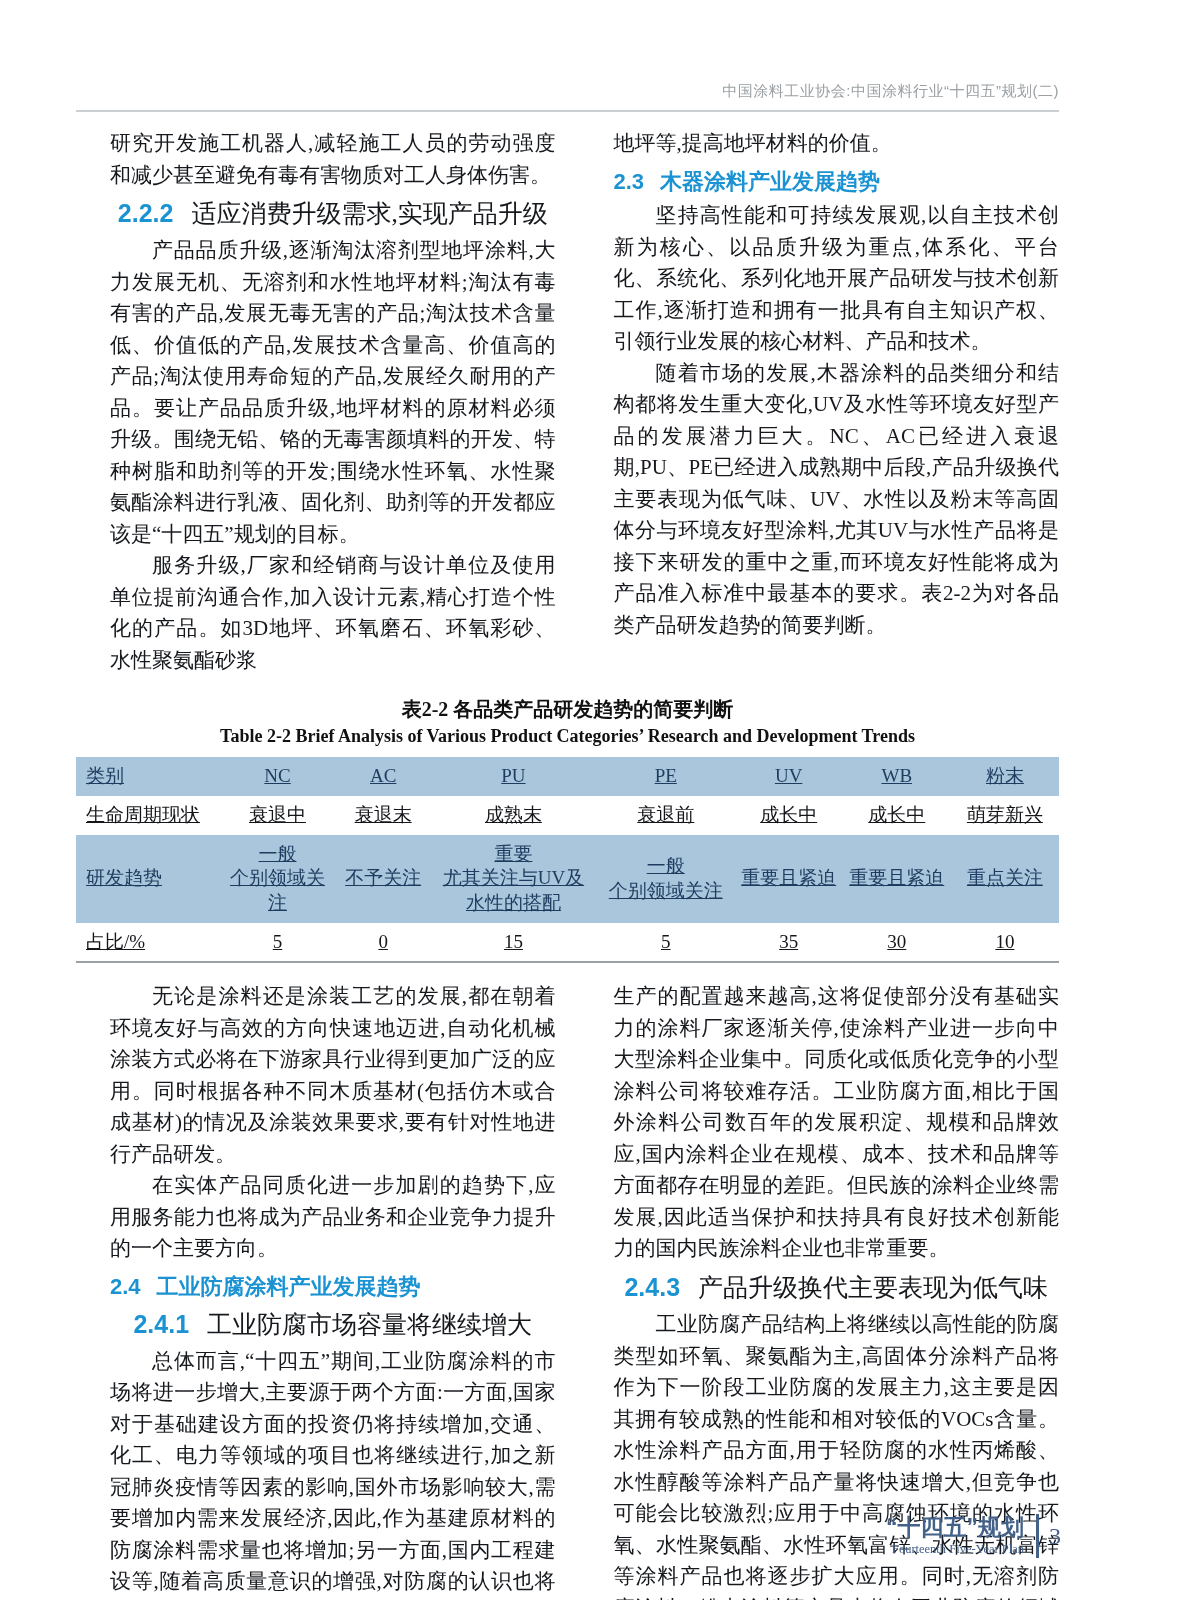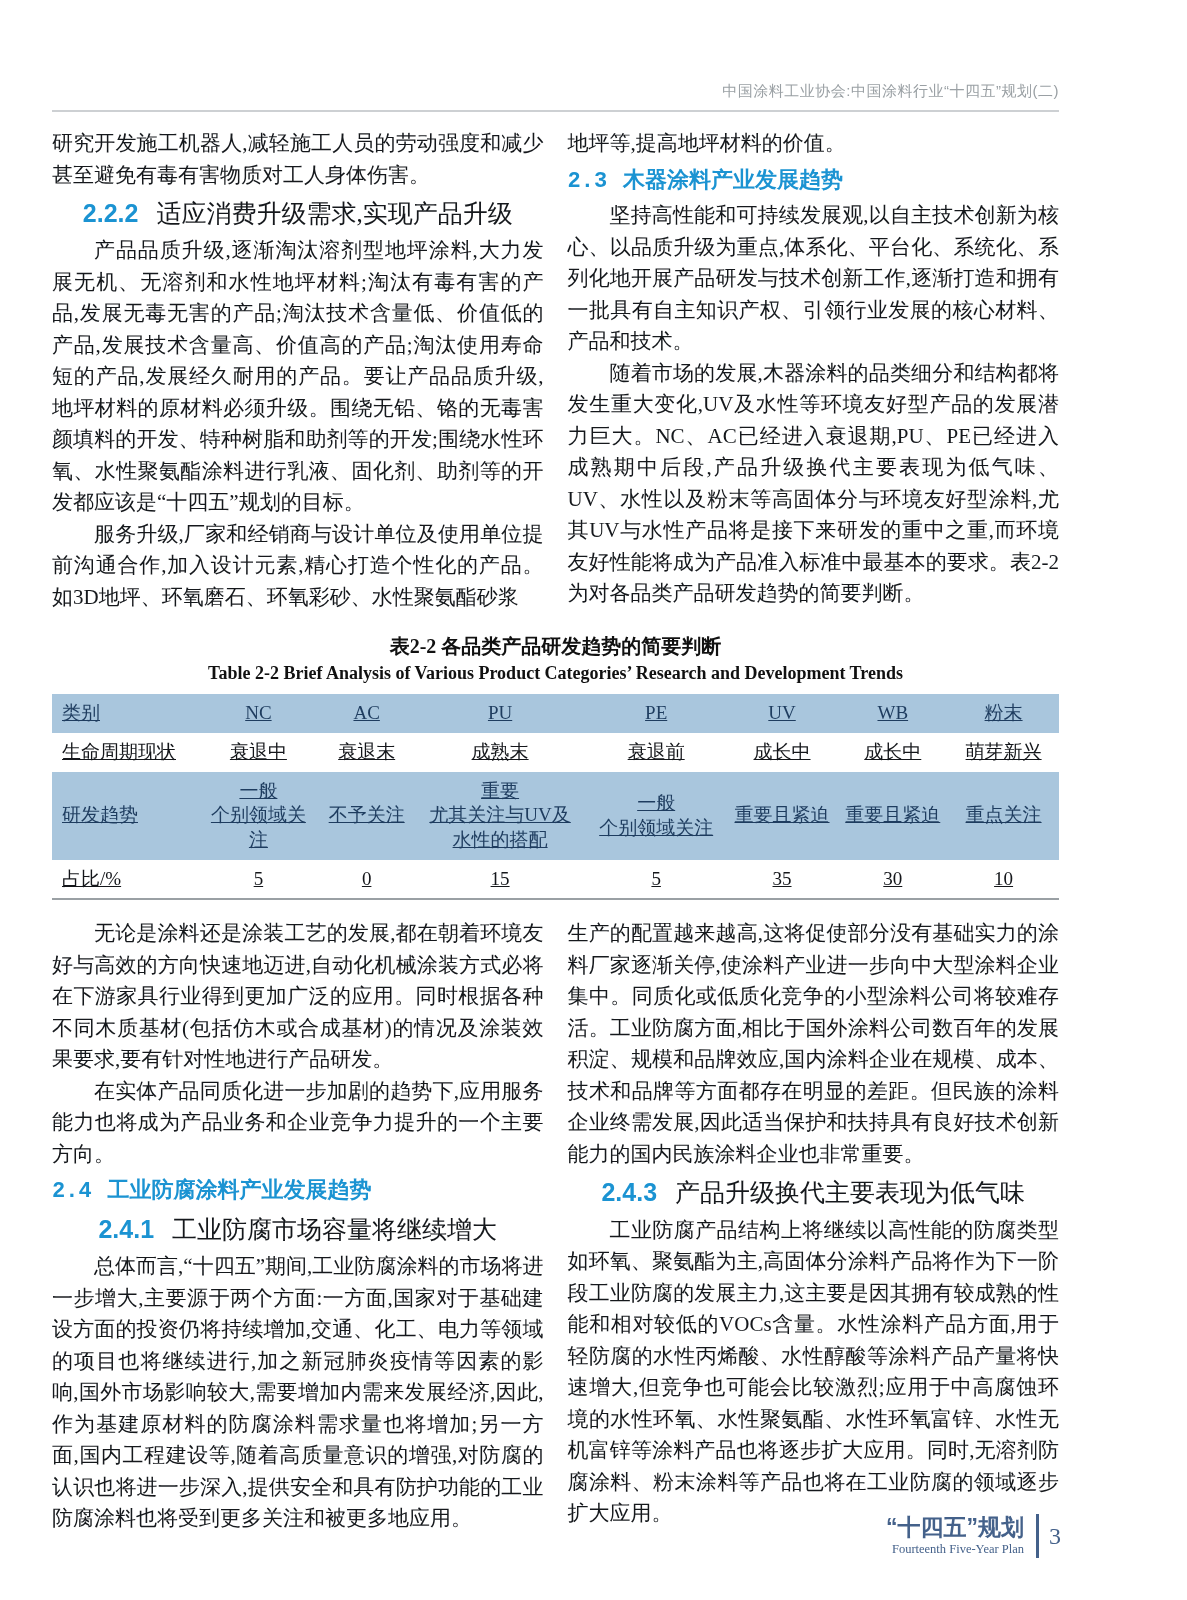--- a/index.html
+++ b/index.html
@@ -1,42 +1,42 @@
 <!DOCTYPE html>
 <html><head>
 <meta charset="utf-8">
 <style>
   * { box-sizing: border-box; }
   html,body { margin:0; padding:0; background:#ffffff; }
   .page {
     width:1187px; height:1600px; position:relative; background:#ffffff;
     font-family:"Liberation Serif","DejaVu Serif",serif; color:#15181c;
-    padding:0 128px 0 52px; overflow:hidden;
+    padding:0 128px 0 76px; overflow:hidden;
   }
   .running-header {
     padding-top:82px; text-align:right;
     font-family:"Liberation Sans","DejaVu Sans",sans-serif;
     font-size:15px; color:#9aa0a4; letter-spacing:0.5px;
   }
   .header-rule { border:none; border-top:2px solid #cdd0d3; margin:9px 0 0 0; }
 
   .cols { display:flex; gap:24px; }
   .cols.top { margin-top:16px; }
   .cols.bottom { margin-top:18px; }
-  .col { flex:1 1 0; min-width:0; }
+  .col { flex:1 1 0; min-width:0;margin-left:34px; }
 
   p.body {
     margin:0; font-size:21px; line-height:1.5; text-align:justify;
     text-indent:2em;
   }
   p.body.noindent { text-indent:0; }
 
   .section-head {
     margin:7px 0 4px 0; font-size:22px; font-weight:bold;
-    font-family:Liberation Mono, monospace; color:#1b93d2;
+    font-family:Liberation Sans, sans-serif; color:#1b93d2;
     line-height:1.35;
   }
   .section-head .num { margin-right:16px; }
   .sub-head {
     margin:4px 0 3px 0; font-size:25px; line-height:1.45; color:#15181c;
     font-weight:normal;
     text-align:center;
   }
   .sub-head .num {
     font-family:"Liberation Sans","DejaVu Sans",sans-serif;

